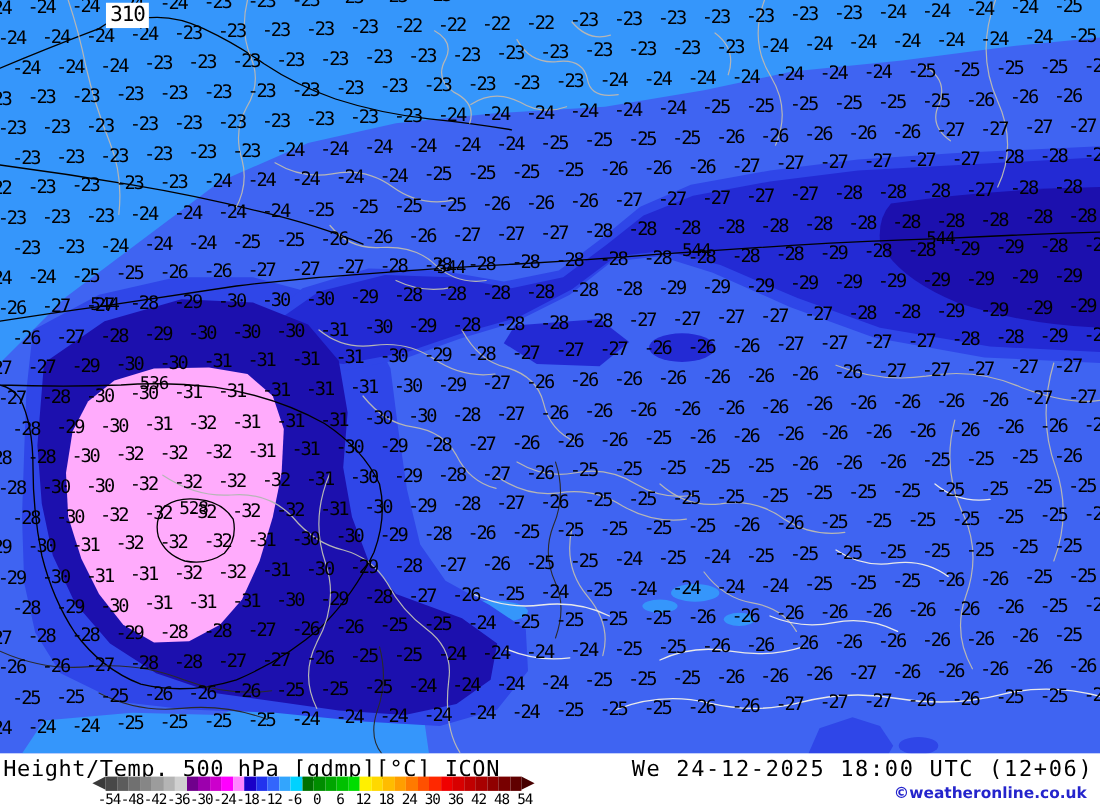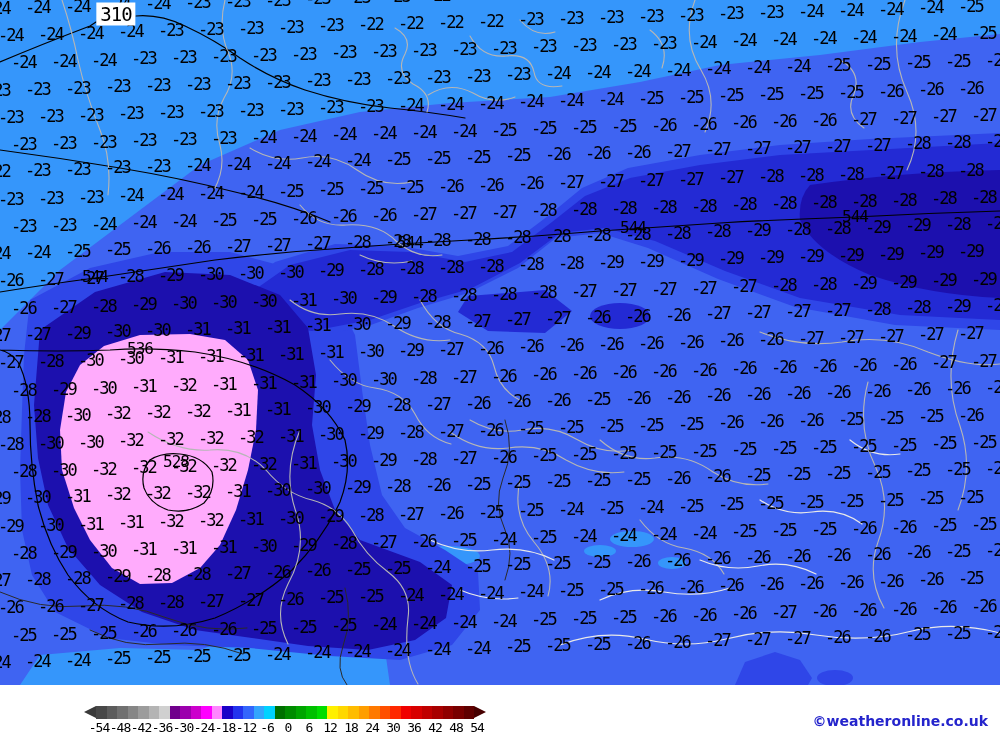--- a/index.html
+++ b/index.html
@@ -715,20 +715,22 @@
       <div class="hlabel" style="left: 95px; top: 277px;">544</div>
       <div class="hlabel" style="left: 410px; top: 243px;">544</div>
       <div class="hlabel" style="left: 633px; top: 228px;">544</div>
       <div class="hlabel" style="left: 855px; top: 217px;">544</div>
       <div class="hlabel" style="left: 140px; top: 349px;">536</div>
       <div class="hlabel" style="left: 176px; top: 462px;">528</div>
     </div>
 </div>
 
 <div id="footer">
+  <div id="footer-title">Height/Temp. 500 hPa [gdmp][°C] ICON</div>
+  <div id="footer-valid">We 24-12-2025 18:00 UTC (12+06)</div>
   <div id="footer-credit" style="color: rgb(36, 36, 204);">©weatheronline.co.uk</div>
   <div id="legend">
     <div class="arrow" id="legend-left-arrow"></div>
 
     <div class="cell" style="background: rgb(72, 72, 72);"></div>
       <div class="cell" style="background: rgb(92, 92, 92);"></div>
       <div class="cell" style="background: rgb(112, 112, 112);"></div>
       <div class="cell" style="background: rgb(134, 134, 134);"></div>
       <div class="cell" style="background: rgb(156, 156, 156);"></div>
       <div class="cell" style="background: rgb(180, 180, 180);"></div>

